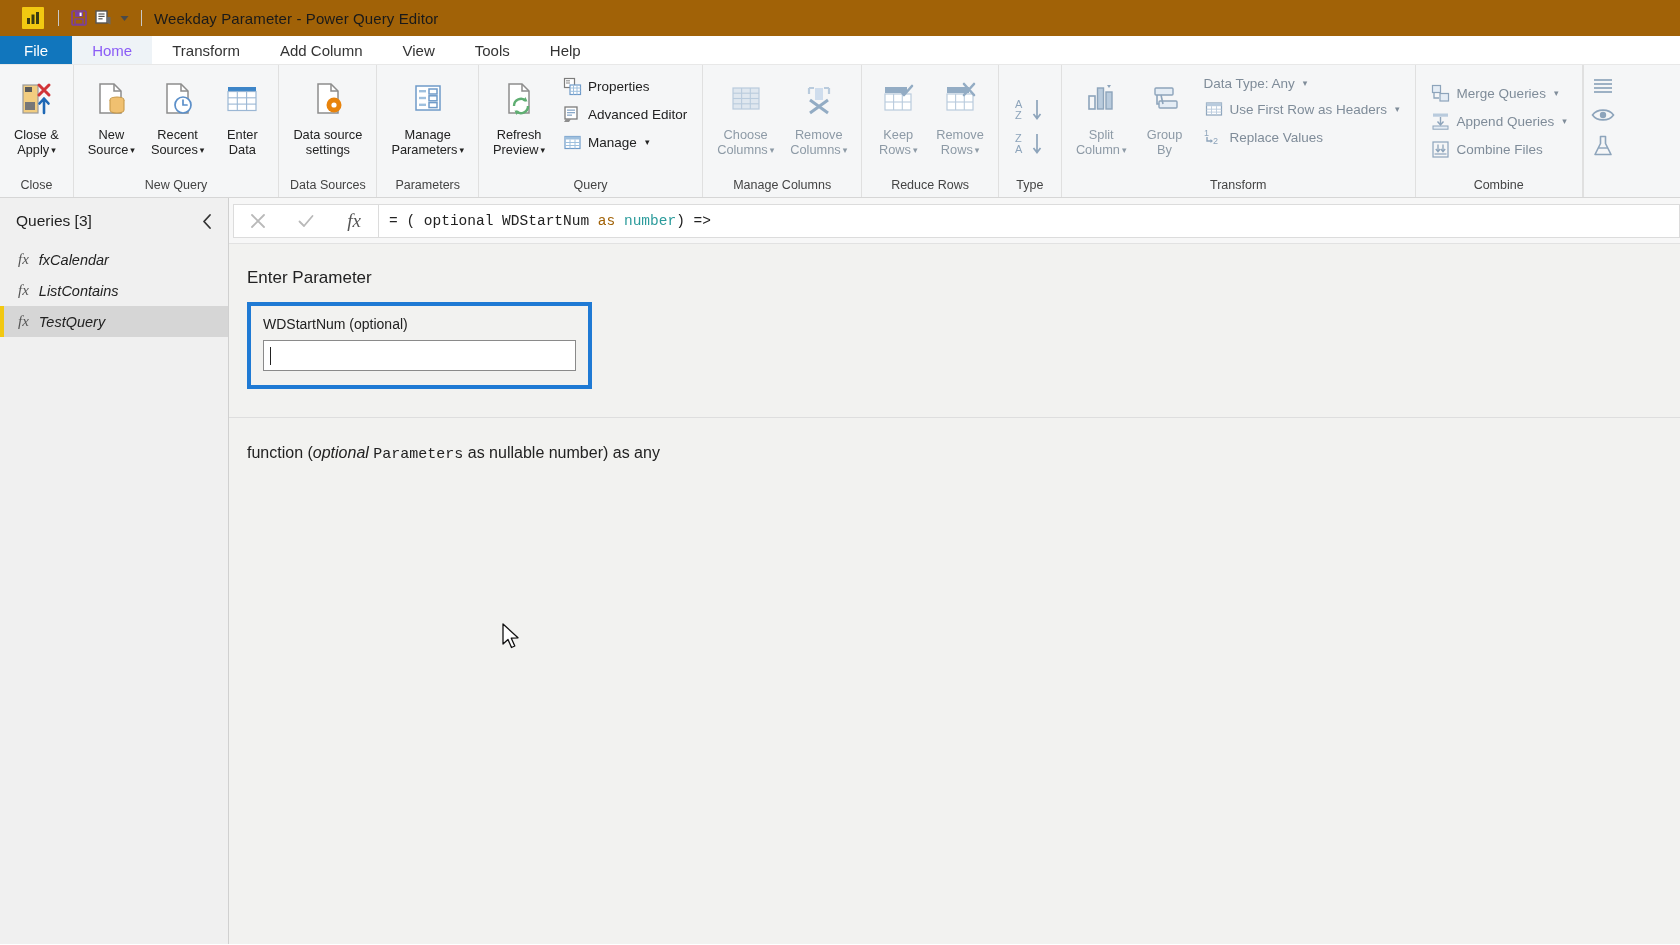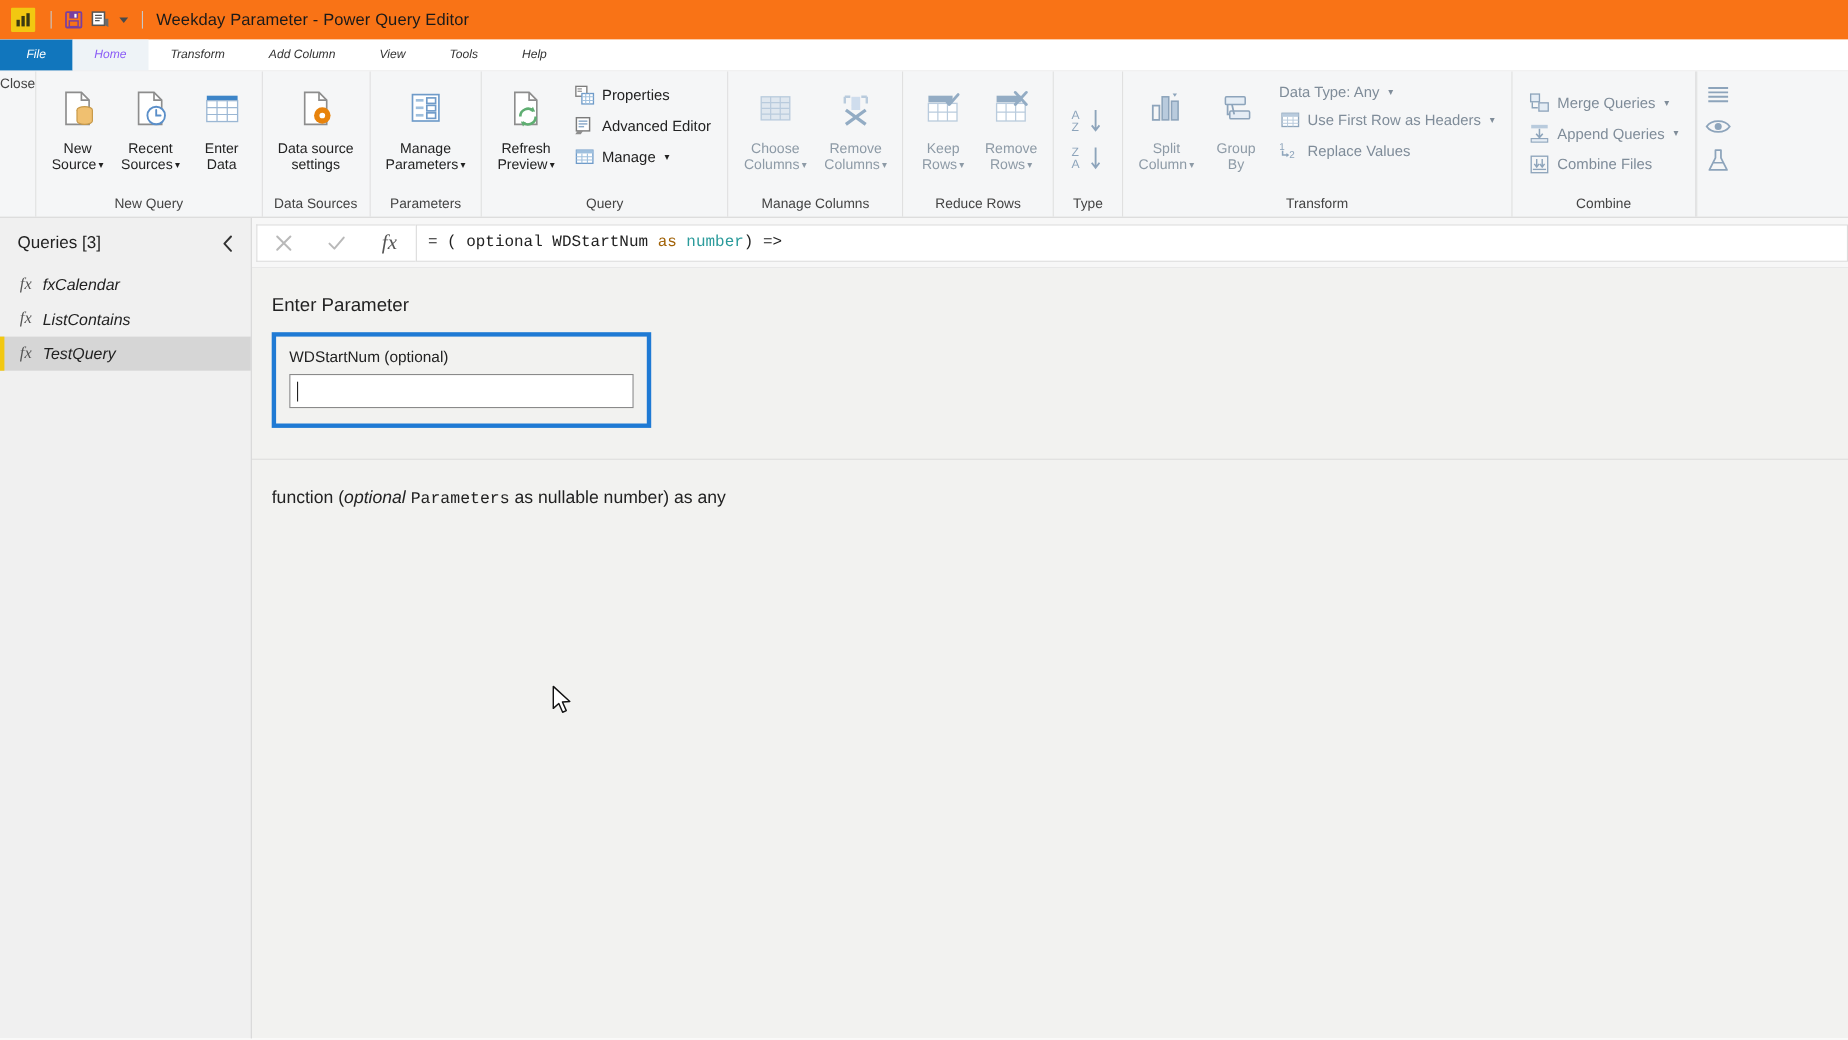--- a/index.html
+++ b/index.html
@@ -8,40 +8,39 @@
     width:1680px; height:945px;
     font-family:"Liberation Sans", sans-serif;
     background:#ffffff;
     overflow:hidden;
     -webkit-font-smoothing:antialiased;
   }
 
   
   .titlebar{
     height:36px; display:flex; align-items:center;
-    background:#f97316; padding-left:10px; gap:0;
+    background:#a16207; padding-left:22px; gap:0;
   }
   .tb-app-icon{
     width:22px;height:22px;background:#f2c811;display:flex;align-items:center;
     justify-content:center;border-radius:1px;margin-right:6px;
   }
   .tb-sep{ width:1px;height:16px;background:#c8c8c8;margin:0 8px; }
   .tb-icon{ width:24px;height:24px;display:flex;align-items:center;justify-content:center; }
   .tb-caret{ width:18px;height:24px;display:flex;align-items:center;justify-content:center; }
   .tb-title{ font-size:15px;color:#1a1a1a;margin-left:4px;letter-spacing:.1px; }
 
   
   .ribbon-tabs{
     height:29px;background:#ffffff;display:flex;align-items:stretch;
     border-bottom:1px solid #e8e8e8;
   }
   .rtab{
-    display:flex;align-items:center;padding:0 20px;font-size:11px;color:#333;
+    display:flex;align-items:center;padding:0 20px;font-size:15px;color:#333;
     cursor:default;
-    font-style:italic;
   }
   .rtab.file{ background:#1176bd;color:#fff;padding:0 24px; }
   .rtab.active{ background:#eef3f7; color:#8b5cf6; }
 
   
   .ribbon{
     height:133px;background:#f5f6f7;display:flex;align-items:stretch;
     border-bottom:1px solid #d6d6d6;position:relative;
   }
   .rgroup{
@@ -196,20 +195,35 @@
   <div class="rtab">Transform</div>
   <div class="rtab">Add Column</div>
   <div class="rtab">View</div>
   <div class="rtab">Tools</div>
   <div class="rtab">Help</div>
 </div>
 
 <div class="ribbon">
 
   <div class="rgroup">
+    <div class="rgroup-items">
+      <div class="big-btn">
+        <div class="ico">
+          <svg width="44" height="44" viewBox="0 0 44 44">
+            <rect x="9" y="7" width="15" height="28" fill="#f2cd80" stroke="#9a9a9a" stroke-width="1.2"></rect>
+            <rect x="11" y="9" width="7" height="5" fill="#5a5a5a"></rect>
+            <rect x="11" y="24" width="10" height="8" fill="#777"></rect>
+            <path d="M25 7 l10 10 M35 7 l-10 10" stroke="#d13438" stroke-width="3" stroke-linecap="round"></path>
+            <path d="M30 35 L30 21 M25.5 25.5 L30 20.5 L34.5 25.5" stroke="#1e68b5" stroke-width="2.6" fill="none" stroke-linecap="round" stroke-linejoin="round"></path>
+          </svg>
+        </div>
+        <div class="lbl"><span>Close &amp;
+Apply</span><span class="caretdn">▾</span></div>
+      </div>
+    </div>
     <div class="rgroup-label">Close</div>
   </div>
 
   <div class="rgroup">
     <div class="rgroup-items">
       <div class="big-btn">
         <div class="ico">
           <svg width="44" height="44" viewBox="0 0 44 44">
             <path d="M11 6 h14 l7 7 v22 h-21 z" fill="#fff" stroke="#8d8d8d" stroke-width="1.5"></path>
             <path d="M25 6 v7 h7" fill="none" stroke="#8d8d8d" stroke-width="1.5"></path>

